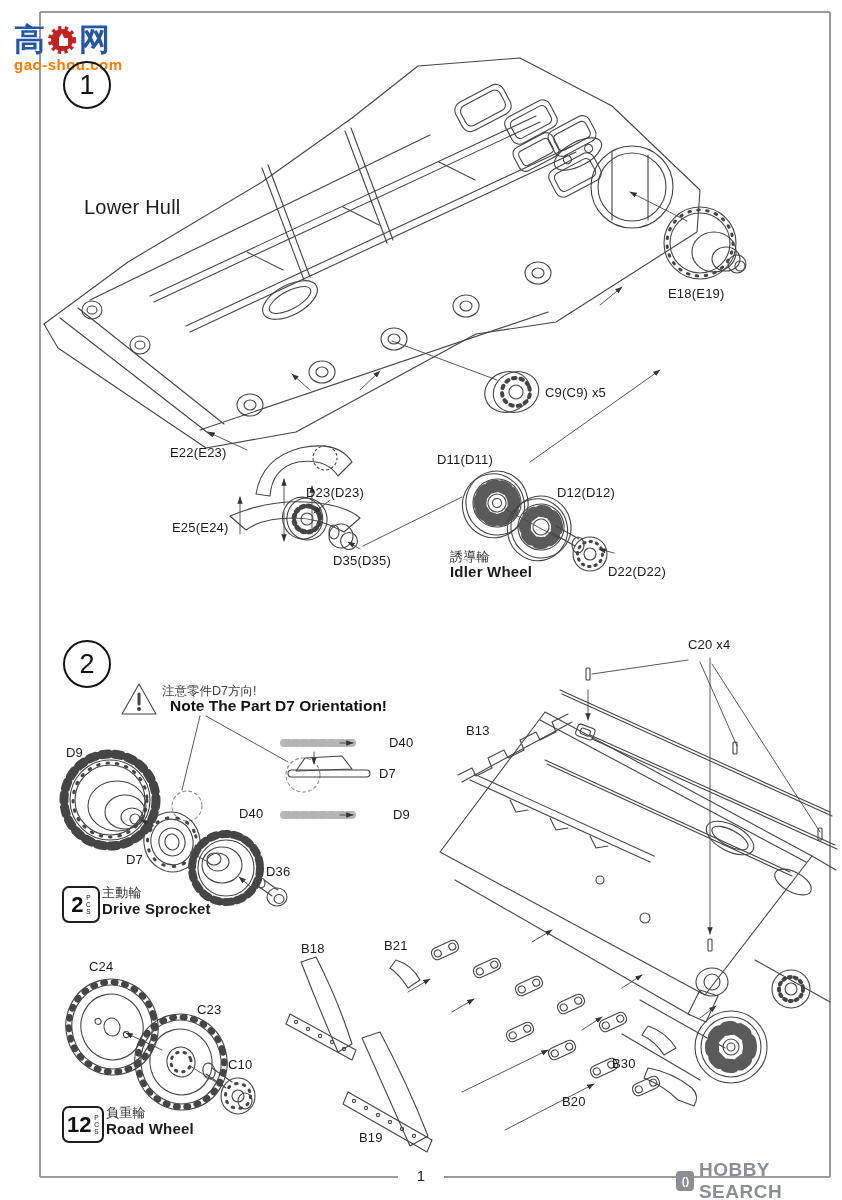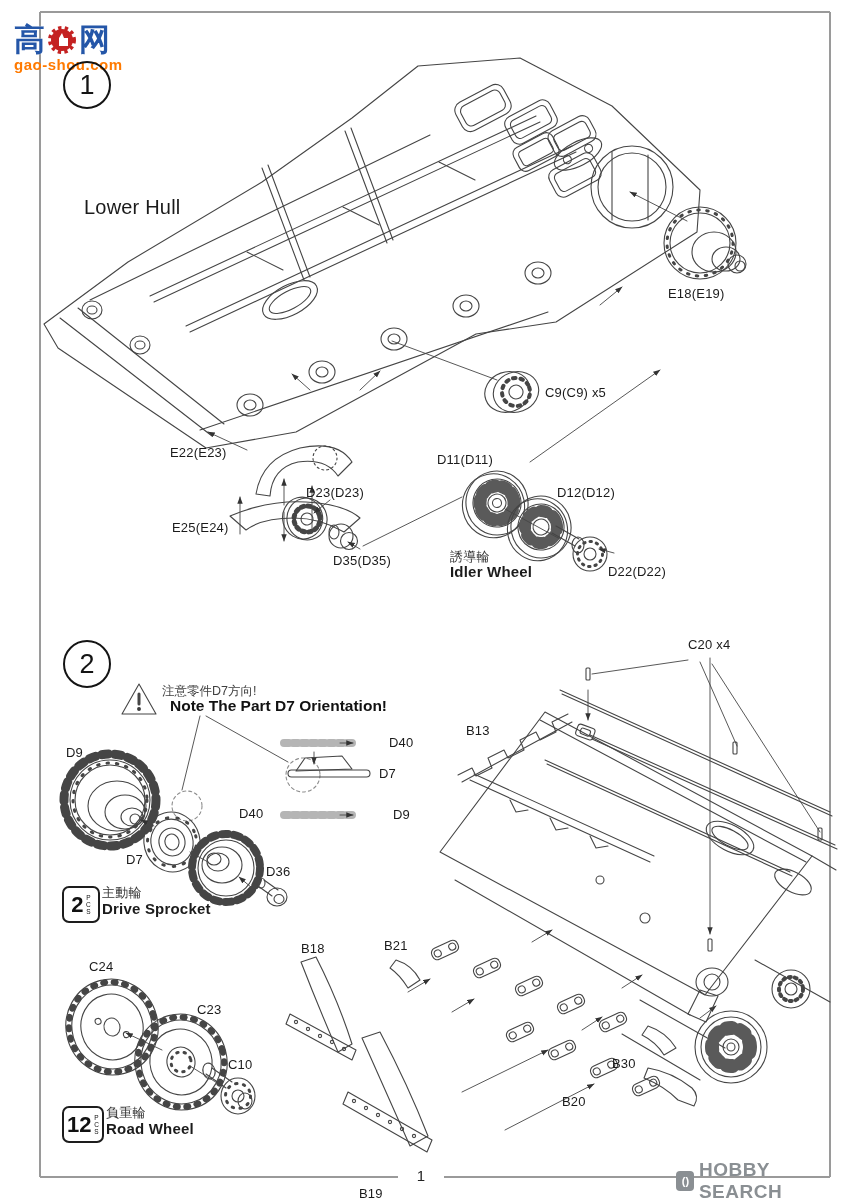--- a/index.html
+++ b/index.html
@@ -522,21 +522,21 @@
 </div>
 <div class="lbl cjk" style="left:106px;top:1104px;">負重輪</div>
 <div class="lbl bold-name" style="left:106px;top:1120px;">Road Wheel</div>
 
 <div class="lbl" style="left:688px;top:637px;">C20 x4</div>
 <div class="lbl" style="left:454px;top:723px;margin-left:12px;">B13</div>
 <div class="lbl" style="left:301px;top:941px;">B18</div>
 <div class="lbl" style="left:384px;top:938px;">B21</div>
 <div class="lbl" style="left:612px;top:1056px;">B30</div>
 <div class="lbl" style="left:562px;top:1094px;">B20</div>
-<div class="lbl" style="left:359px;top:1186px;">B19</div>
+<div class="lbl" style="left:359px;top:1130px;">B19</div>
 
 <div class="page-num">1</div>
 <div class="brand">
   <span class="brand-icon">( )</span>
   <span class="brand-text">HOBBY SEARCH</span>
 </div>
 
 </div>
 
 </body></html>

